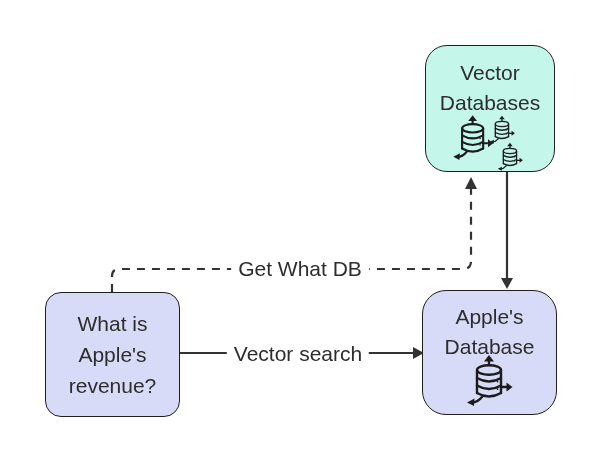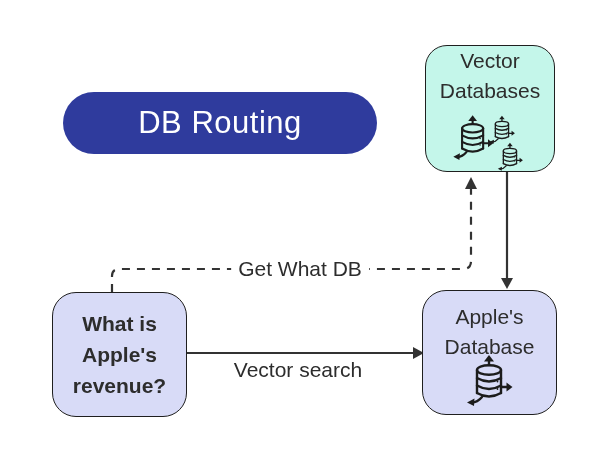--- a/index.html
+++ b/index.html
@@ -23,44 +23,43 @@
     display:flex;align-items:center;justify-content:center;
     font-size:31px;letter-spacing:0.5px;z-index:2;
   }
   .node{
     position:absolute;z-index:2;border:1.6px solid var(--node-border);
     color:var(--node-text);text-align:center;font-size:21px;
   }
   .node-label{white-space:pre-line;}
   .node-mint{
     left:425px;top:45px;width:130px;height:127px;border-radius:22px;
-    background:var(--mint-bg);padding-top:0;line-height:30px;
+    background:var(--mint-bg);padding-top:12px;line-height:30px;
   }
   .node-query{
-    left:52px;top:292px;width:135px;height:125px;border-radius:24px;
+    left:45px;top:292px;width:135px;height:125px;border-radius:16px;
     background:var(--lavender-bg);display:flex;align-items:center;justify-content:center;
     line-height:31px;
-    font-weight:bold;
   }
   .node-apple{
     left:422px;top:290px;width:135px;height:125px;border-radius:24px;
     background:var(--lavender-bg);padding-top:11px;line-height:30px;
   }
   .dbicon{position:absolute;}
   .icon-lg{left:26px;top:68px;width:43px;height:48px;}
   .icon-sm1{left:63px;top:69px;width:27px;height:30px;}
   .icon-sm2{left:71px;top:96px;width:27px;height:30px;}
   .icon-apple{left:50%;transform:translateX(-50%);top:63px;width:50px;height:54px;}
   .edge-label{
     position:absolute;z-index:2;transform:translate(-50%,-50%);
     background:var(--canvas-bg);padding:0 7px;font-size:21px;color:var(--node-text);
     white-space:nowrap;
   }
   .lbl-get{left:300px;top:269px;}
-  .lbl-search{left:298px;top:370px;text-align:right;}
+  .lbl-search{left:298px;top:354px;text-align:right;}
 </style>
 </head>
 <body>
 
 <div class="canvas">
 
   <svg width="0" height="0" style="position:absolute" aria-hidden="true">
     <defs>
       <g id="db-icon" stroke="#1c1c1c" stroke-width="2.4" fill="none" stroke-linecap="round">
         <line x1="22" y1="9" x2="22" y2="3"></line>
@@ -83,23 +82,20 @@
 
   <svg class="connectors" viewBox="0 0 611 464">
     <path class="edge dashed" d="M112,292 L112,276 Q112,269 119,269 L463,269 Q471,269 471,261 L471,188"></path>
     <polygon class="arrowhead" points="465,189 477,189 471,177"></polygon>
     <path class="edge" d="M180,353 L413,353"></path>
     <polygon class="arrowhead" points="413,347 413,359 424,353"></polygon>
     <path class="edge" d="M507,172 L507,278"></path>
     <polygon class="arrowhead" points="501,278 513,278 507,289"></polygon>
   </svg>
 
-  <div class="pill">
-    <span>DB Routing</span>
-  </div>
 
   <div class="node node-mint">
     <div class="node-label">Vector
 Databases</div>
     <svg class="dbicon icon-lg" viewBox="-1.5 -2 49 54">
         <use href="#db-icon"></use>
       </svg>
     <svg class="dbicon icon-sm1" viewBox="-1.5 -2 49 54">
         <use href="#db-icon"></use>
       </svg>

